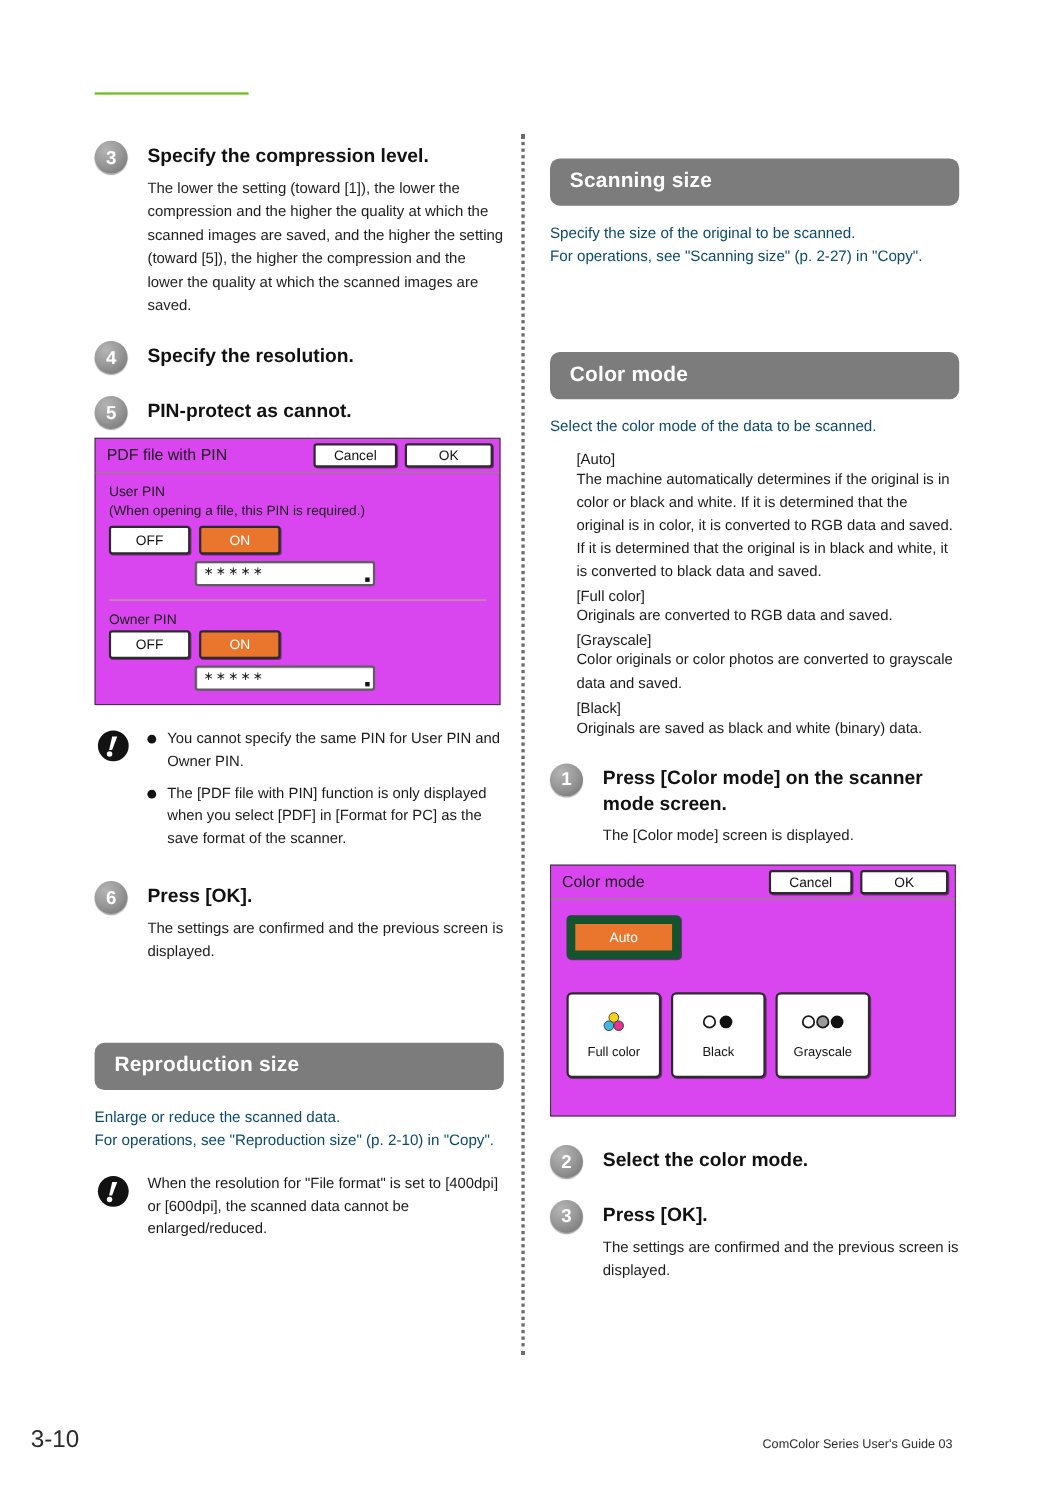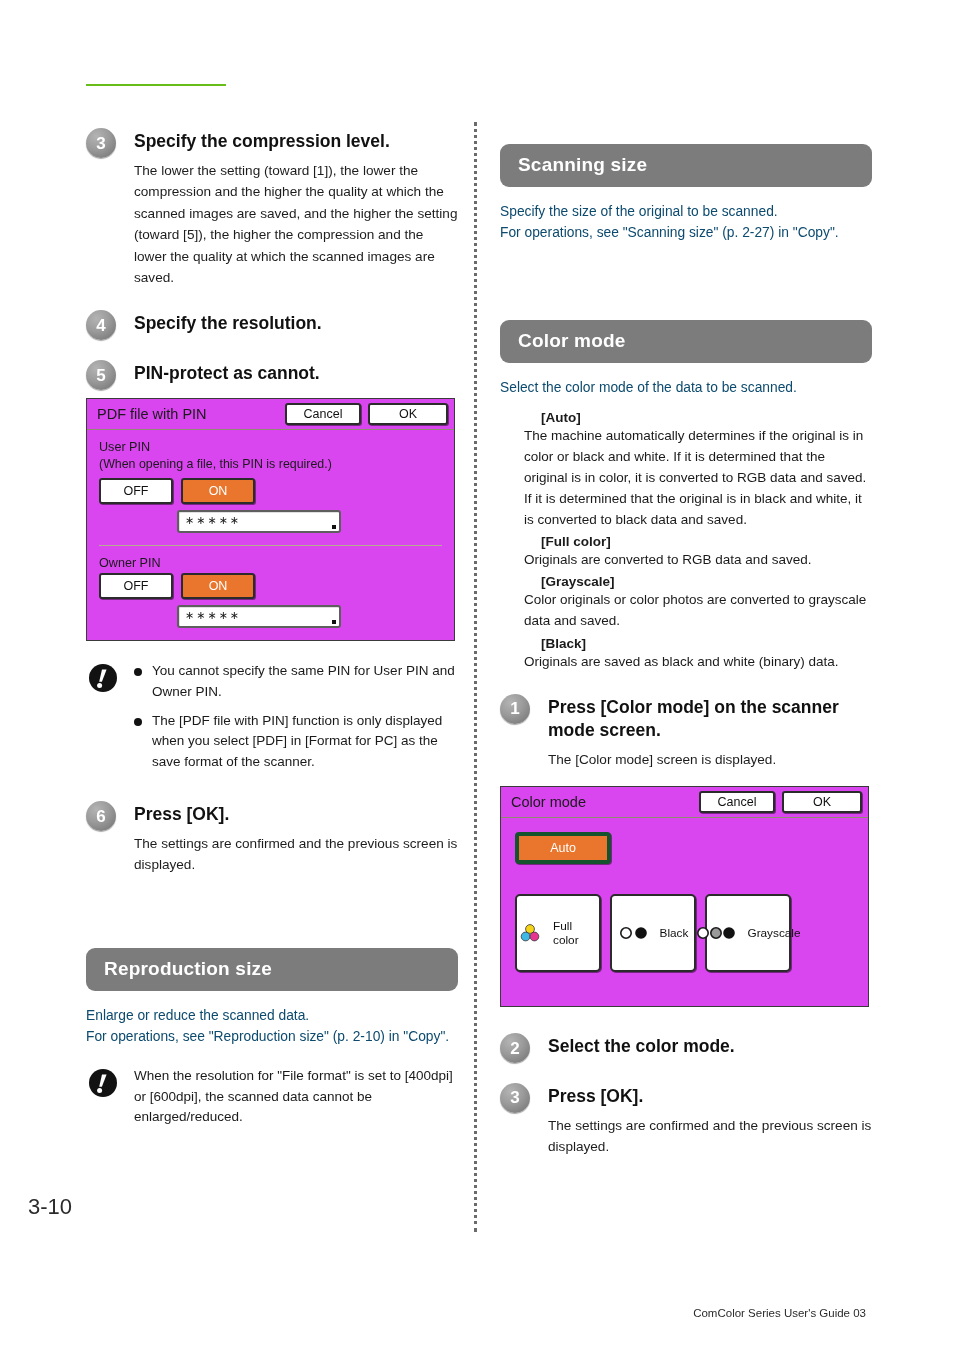--- a/index.html
+++ b/index.html
@@ -161,23 +161,22 @@
     margin: 0;
   }
 
   
   .deflist {
     margin-top: 12px;
     padding-left: 24px;
   }
   .deflist dt {
     font-size: 13.5px;
-    font-weight: bold;
+    font-weight: normal;
     margin-top: 4px;
-    margin-left: 17px;
   }
   .deflist dd {
     font-size: 13.5px;
     line-height: 1.56;
     margin: 0 0 4px 0;
   }
 
   
   .lcd {
     background: #d946ef;
@@ -274,53 +273,53 @@
   }
 
   
   .cm-auto {
     width: 88px;
     text-align: center;
     font-size: 12.5px;
     padding: 5px 0;
     background: #e9762c;
     color: #ffffff;
-    border: 4px solid #14532d;
+    border: 8px solid #14532d;
     border-radius: 4px;
     box-shadow: 1px 1px 0 rgba(0,0,0,0.45);
   }
   .cm-tiles {
     display: flex;
     gap: 9px;
     margin-top: 30px;
   }
   .cm-tile {
     width: 82px;
     height: 74px;
     background: #ffffff;
     border: 2px solid #2b2b2b;
     border-radius: 5px;
     box-shadow: 1px 1px 0 rgba(0,0,0,0.45);
     display: flex;
-    flex-direction: row;
+    flex-direction: column;
     align-items: center;
     justify-content: center;
     gap: 10px;
   }
   .cm-tile-label {
     font-size: 11.8px;
     color: #111;
   }
   .cm-glyph { height: 20px; display: flex; align-items: center; }
 
   
   .page-number {
     position: absolute;
     left: 28px;
-    top: 1194px;
+    top: 1295px;
     font-size: 22px;
     color: #2b2b2b;
   }
   .footer-note {
     position: absolute;
     right: 88px;
     top: 1307px;
     font-size: 11.5px;
     color: #2b2b2b;
   }

